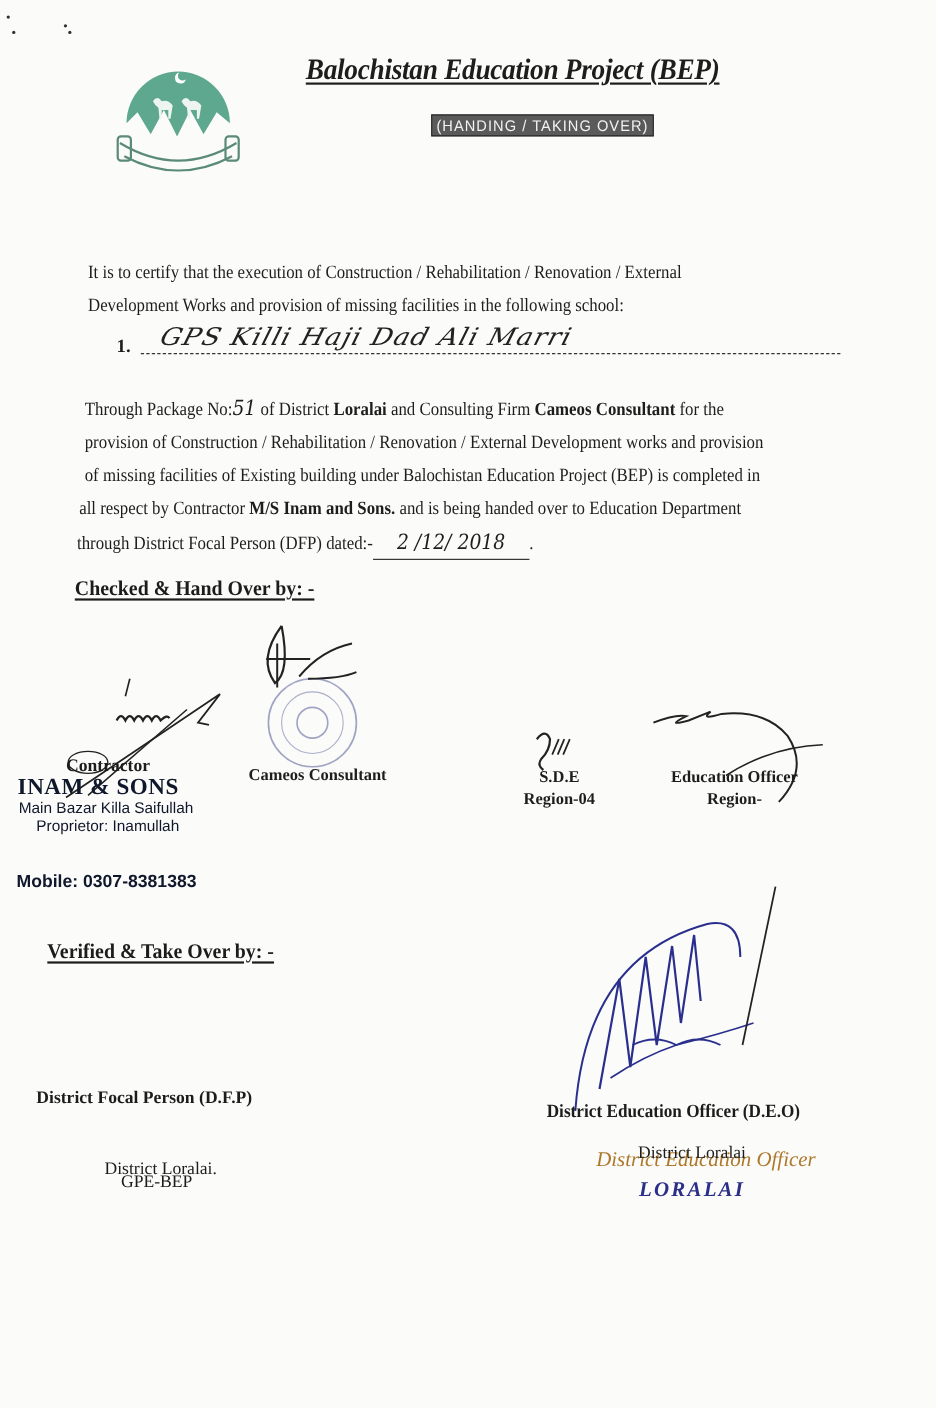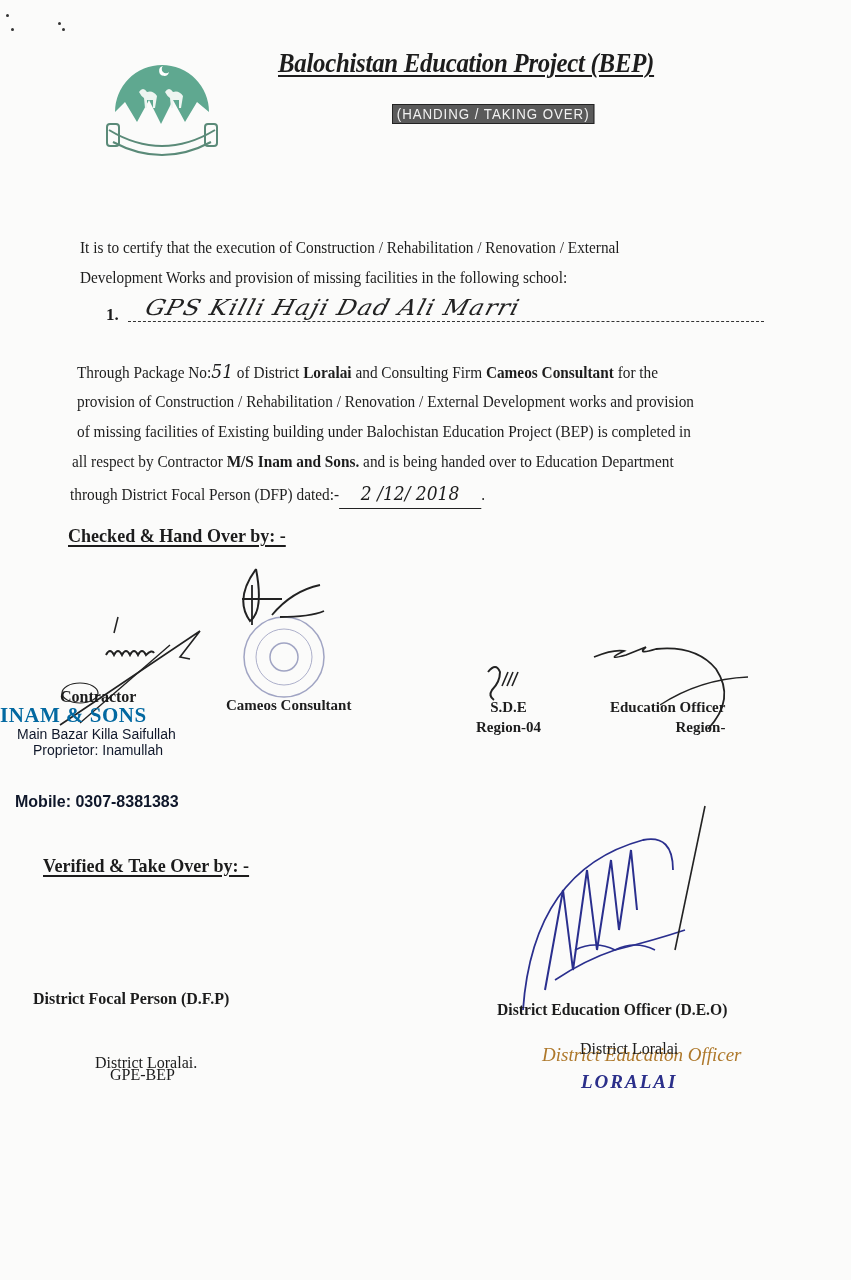--- a/index.html
+++ b/index.html
@@ -44,29 +44,29 @@
   
   .section-head {
     font-size: 19px; font-weight: bold; text-decoration: underline; text-decoration-thickness: 2px;
     text-underline-offset: 3px; color: #1c1c1c; transform: scaleX(0.95); transform-origin: left;
   }
   .checked { left: 68px; top: 525px; }
   .verified { left: 43px; top: 855px; }
 
   .sig-label { font-size: 15px; font-weight: bold; color: #1d1d1d; text-align: center; line-height: 20px; }
   .contractor-label { left: 60px; top: 688px; font-size: 16px; font-weight: bold; }
-  .inam { left: 0; top: 703px; font-size: 21px; font-weight: bold; color: #0369a1; letter-spacing: 0.5px; text-align: center; }
+  .inam { left: 16px; top: 703px; font-size: 21px; font-weight: bold; color: #0f172a; letter-spacing: 0.5px; text-align: center; }
   .stamp-line { font-family: "Liberation Sans", sans-serif; color: #0f172a; font-size: 14px; left: 17px; }
   .addr { left: 17px; top: 726px; }
   .prop { left: 33px; top: 742px; text-align: center; }
   .mob { left: 15px; top: 793px; font-size: 16px; font-weight: bold; }
 
   .cameos { left: 226px; top: 695px; }
   .sde { left: 476px; top: 697px; }
-  .eo { left: 610px; top: 697px; text-align: right; }
+  .eo { left: 610px; top: 697px; }
 
   .dfp { left: 33px; top: 990px; font-size: 16px; font-weight: bold; }
   .gpe { left: 110px; top: 1066px; font-size: 16px; }
   .dl { left: 95px; top: 1054px; font-size: 16px; }
 
   .deo { left: 497px; top: 1000px; font-size: 17px; font-weight: bold; transform: scaleX(0.92); transform-origin: left; }
   .deo-dist { left: 580px; top: 1040px; font-size: 16px; color: #1d1d1d; }
   .stamp-deo { left: 542px; top: 1044px; font-size: 19px; font-weight: normal; color: #a16207; opacity: 0.85; font-style: italic; }
   .stamp-loralai { left: 581px; top: 1071px; font-size: 19px; font-weight: bold; color: #2b2f8a; letter-spacing: 2px; font-style: italic; }
 

